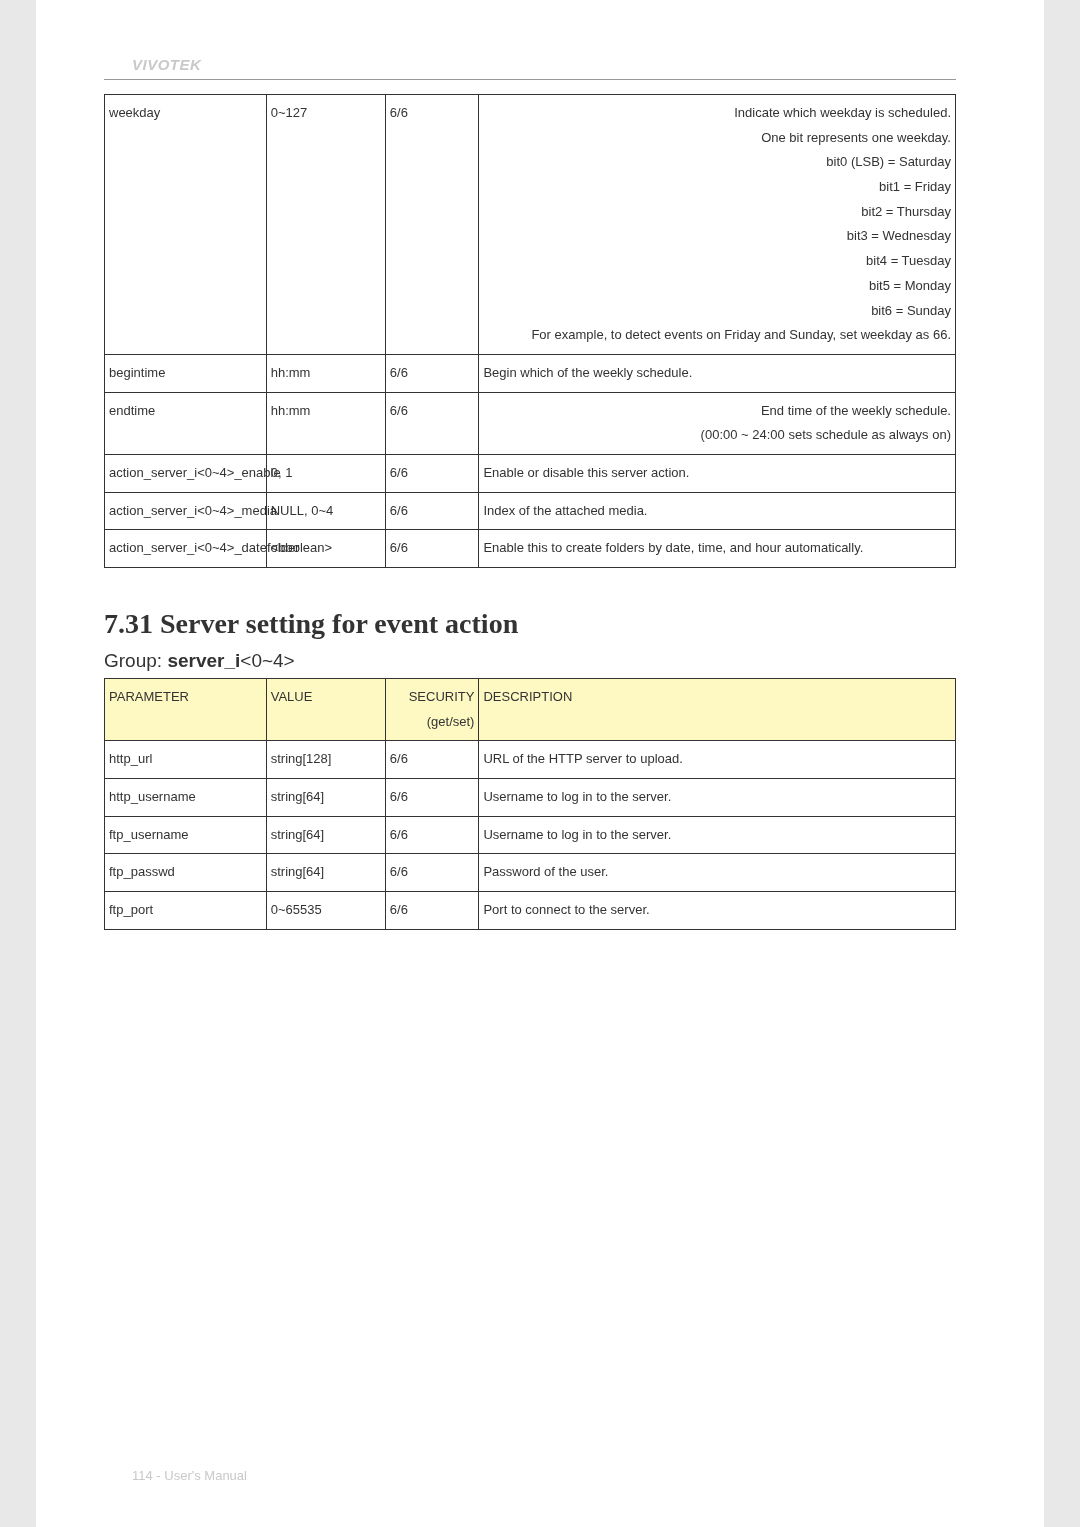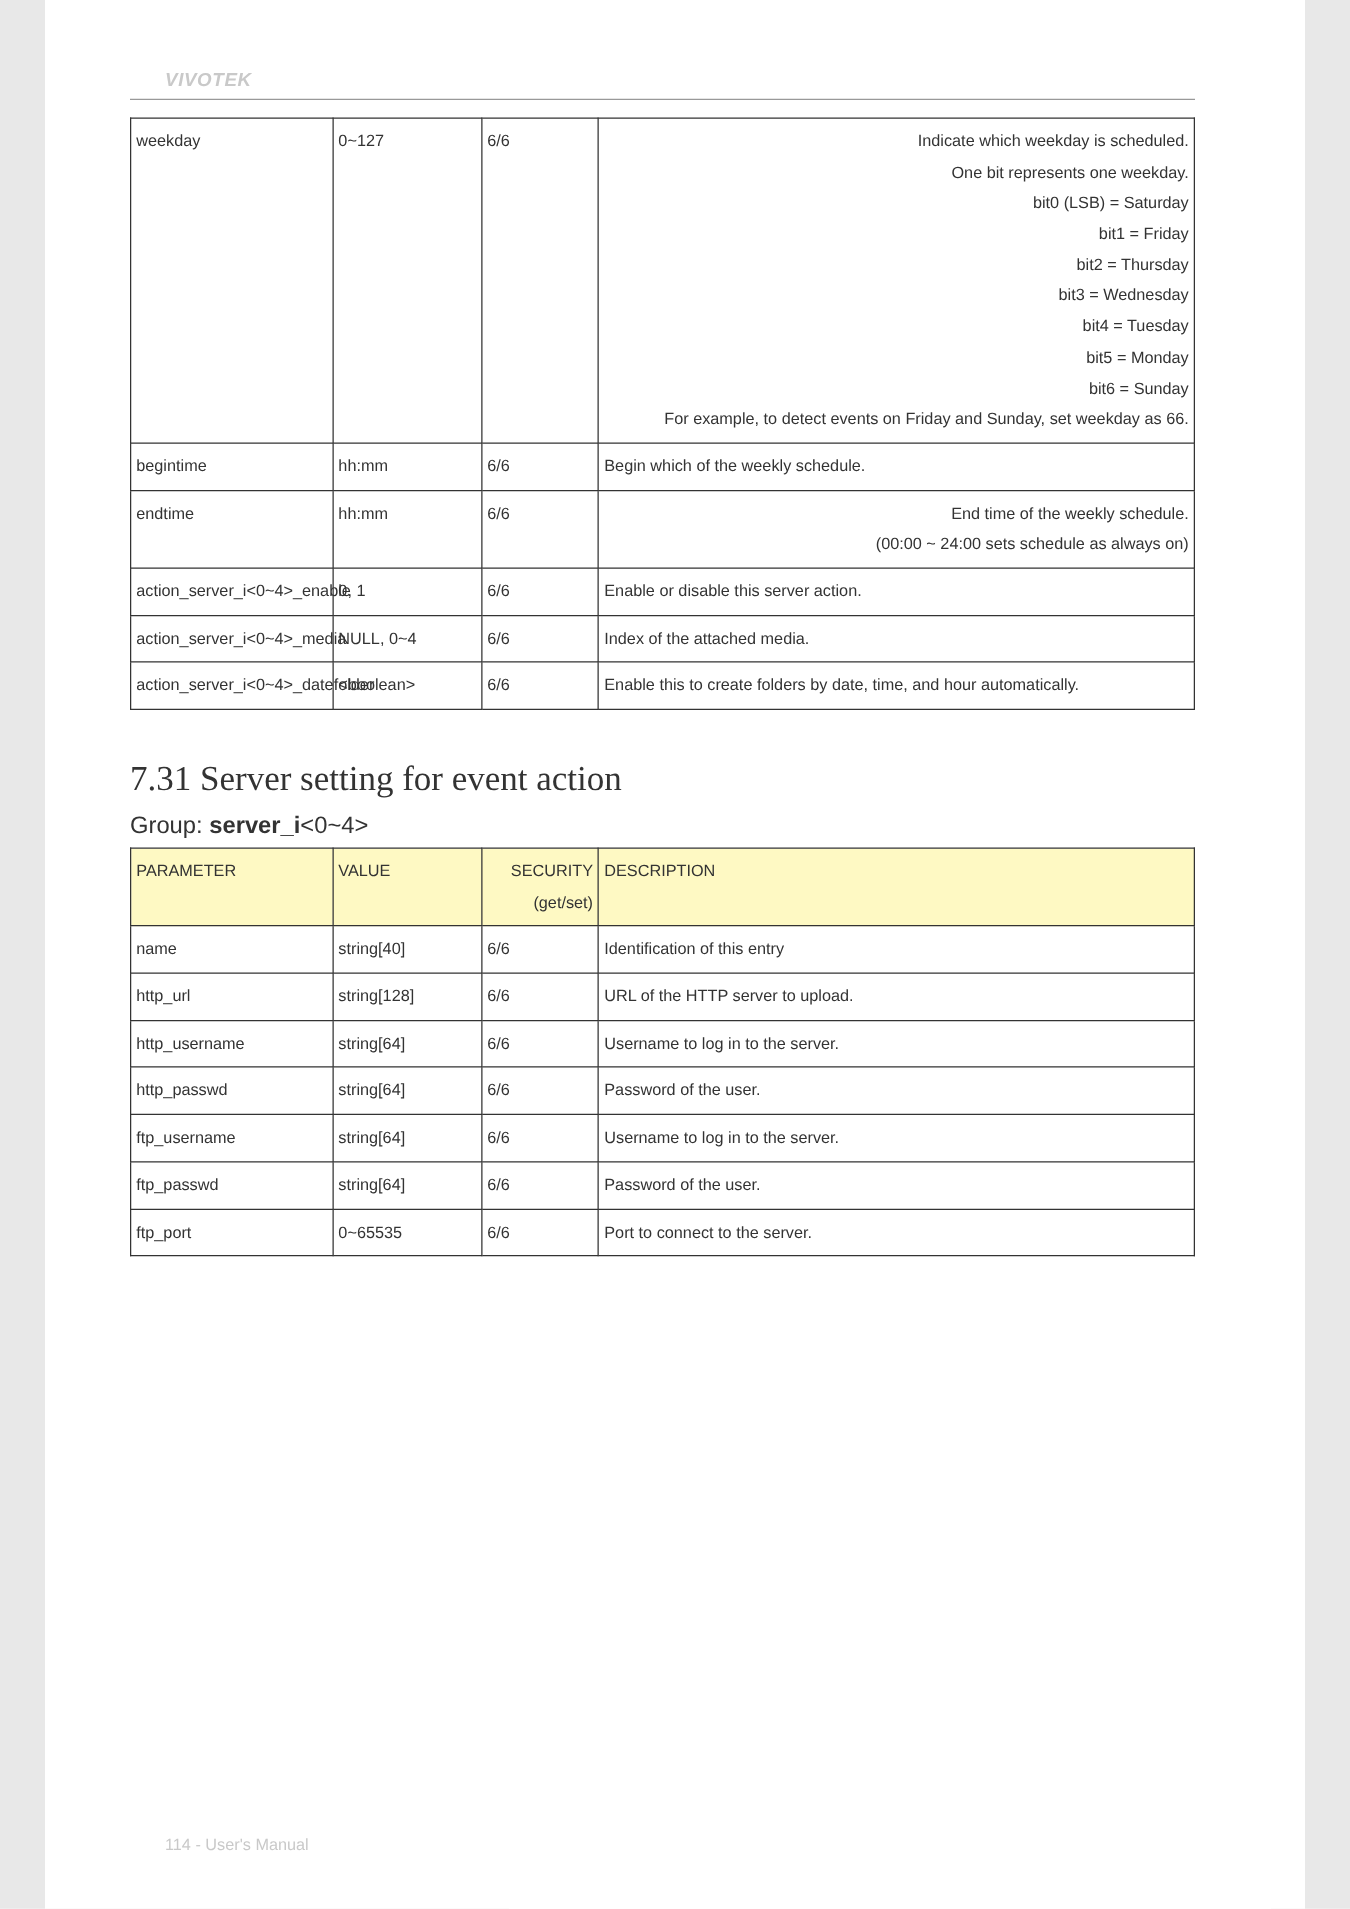--- a/index.html
+++ b/index.html
@@ -51,21 +51,21 @@
   th {
     background: #fef9c3;
   }
   .col-param { width: 19%; }
   .col-value { width: 14%; }
   .col-sec   { width: 11%; }
   .col-desc  { width: 56%; }
   .section-heading {
     font-family: "Times New Roman", Times, serif;
     font-size: 28px;
-    font-weight: normal;
+    font-weight: bold;
     margin-top: 40px;
     margin-bottom: 10px;
   }
   .group-line {
     font-size: 19px;
     margin-bottom: 6px;
   }
   .group-line b { font-weight: bold; }
   .footer {
     position: absolute;
@@ -158,44 +158,32 @@
       <tr>
         <th>PARAMETER</th>
         <th>VALUE</th>
         <th class="multi-line">SECURITY
 (get/set)</th>
         <th>DESCRIPTION</th>
       </tr>
     </thead>
     <tbody>
       <tr>
-        <td>name</td>
-        <td>string[40]</td>
-        <td>6/6</td>
-        <td>Identification of this entry</td>
-      </tr>
-      <tr>
         <td>http_url</td>
         <td>string[128]</td>
         <td>6/6</td>
         <td>URL of the HTTP server to upload.</td>
       </tr>
       <tr>
         <td>http_username</td>
         <td>string[64]</td>
         <td>6/6</td>
         <td>Username to log in to the server.</td>
       </tr>
       <tr>
-        <td>http_passwd</td>
-        <td>string[64]</td>
-        <td>6/6</td>
-        <td>Password of the user.</td>
-      </tr>
-      <tr>
         <td>ftp_username</td>
         <td>string[64]</td>
         <td>6/6</td>
         <td>Username to log in to the server.</td>
       </tr>
       <tr>
         <td>ftp_passwd</td>
         <td>string[64]</td>
         <td>6/6</td>
         <td>Password of the user.</td>

